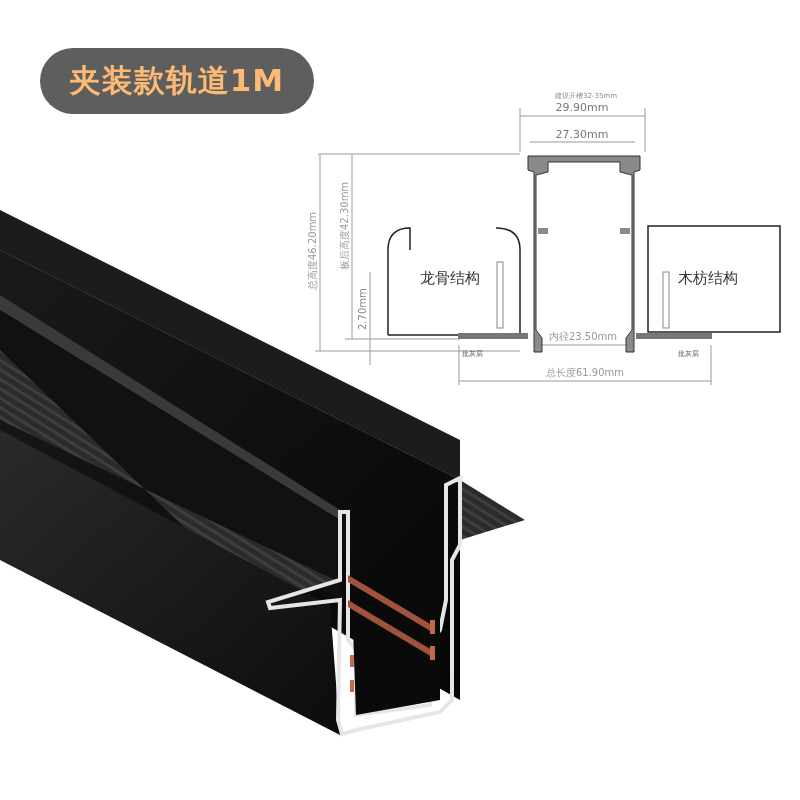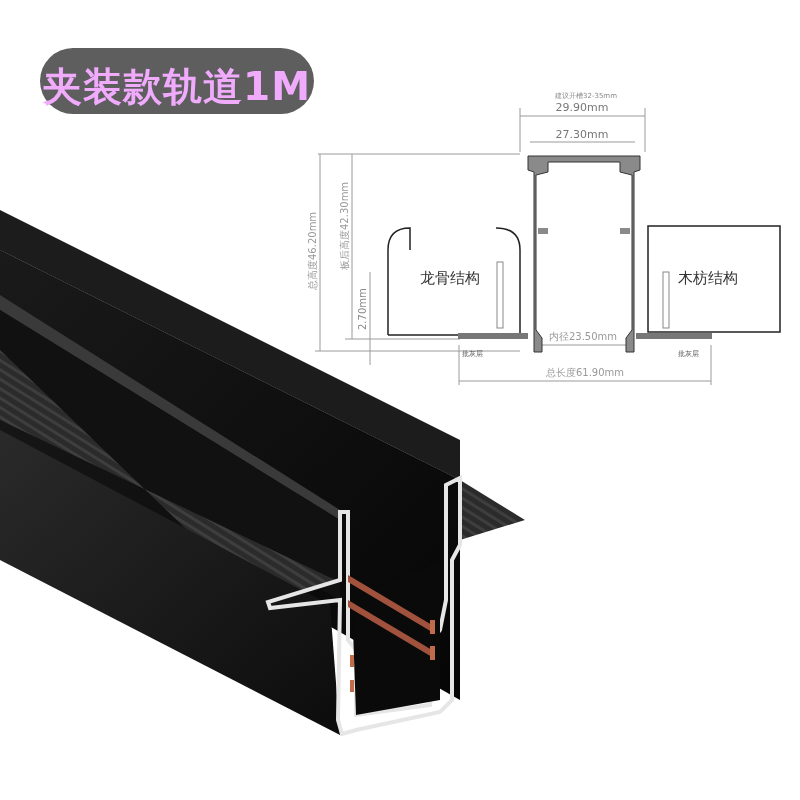--- a/index.html
+++ b/index.html
@@ -1,21 +1,21 @@
 <!DOCTYPE html>
 <html><head>
 <meta charset="utf-8">
 <style>
   html, body { margin:0; padding:0; background:#ffffff; }
   body { width:800px; height:800px; position:relative; overflow:hidden; font-family:"DejaVu Sans", sans-serif; }
   .title-pill {
     position:absolute; left:40px; top:48px; width:274px; height:66px;
     background:#5e5e5e; border-radius:33px;
-    display:flex; align-items:flex-end; justify-content:center;
-    color:#f0abfc; font-size:39px; font-weight:bold; letter-spacing:1px;
+    display:flex; align-items:center; justify-content:center;
+    color:#fdba74; font-size:31px; font-weight:bold; letter-spacing:1px;
   }
   .diagram { position:absolute; left:0; top:0; width:800px; height:800px; }
   .render { position:absolute; left:0; top:0; width:800px; height:800px; }
   svg text { font-family:"DejaVu Sans", sans-serif; }
 </style>
 </head>
 <body>
 
 <svg class="render" viewBox="0 0 800 800">
   <defs>

